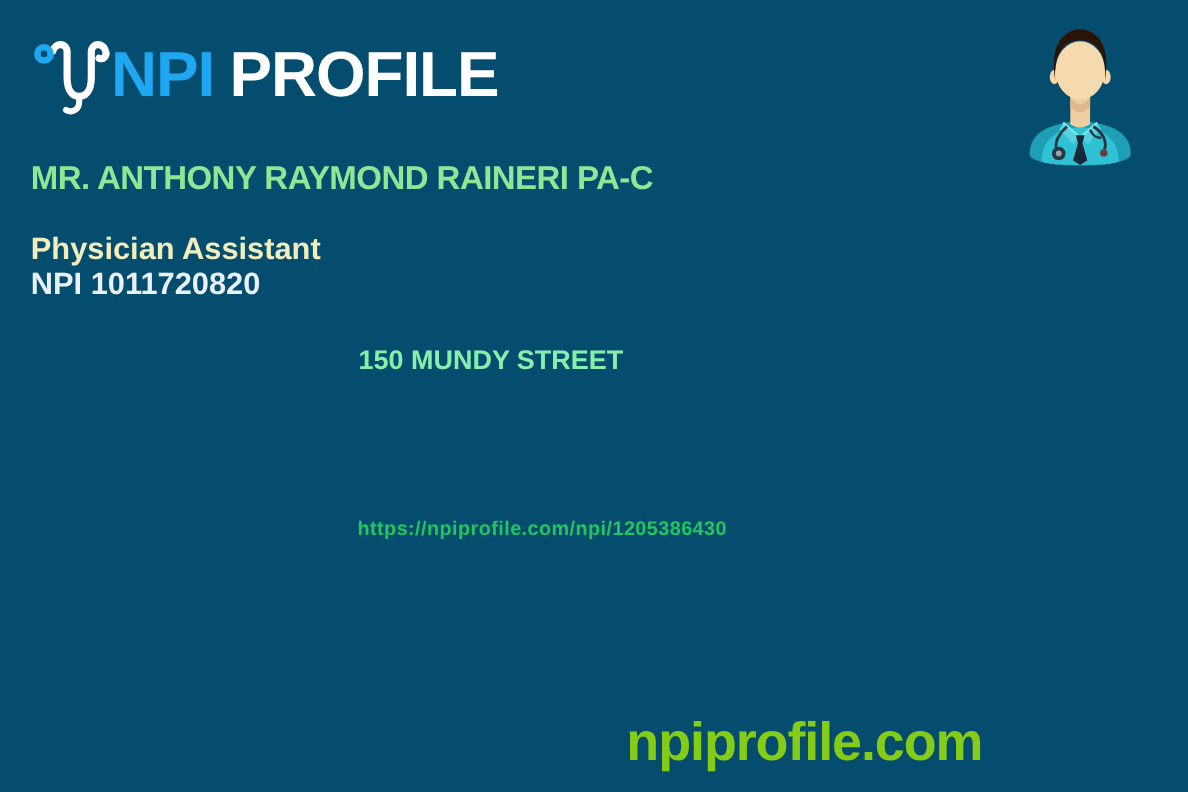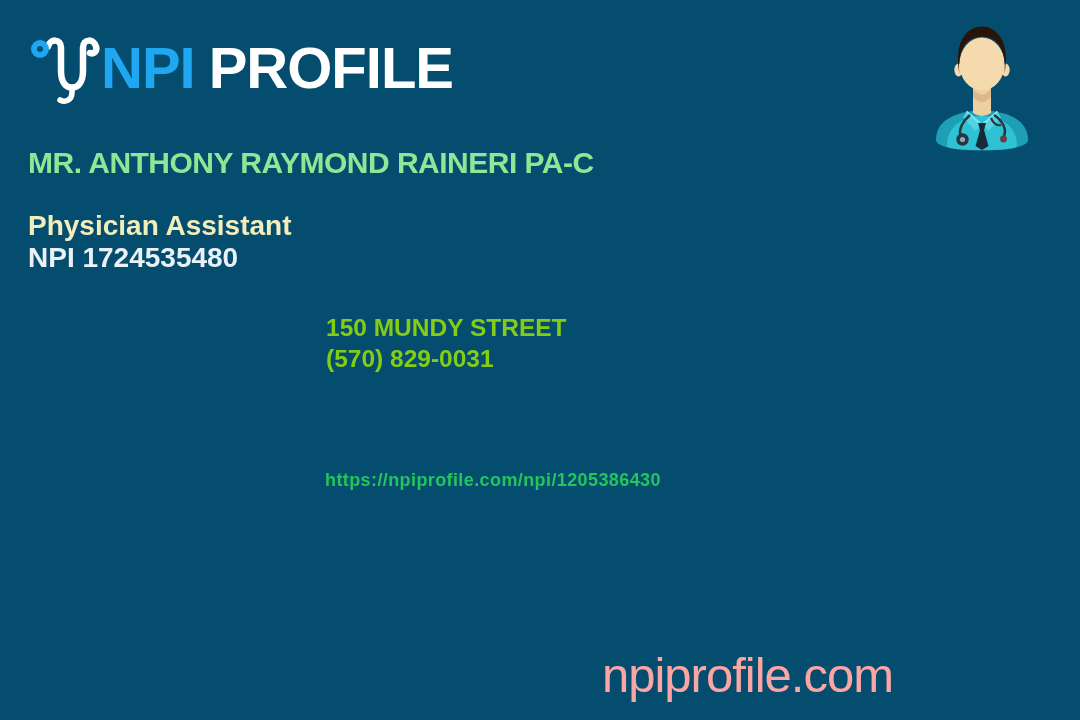--- a/index.html
+++ b/index.html
@@ -36,31 +36,31 @@
     color:#F1EDBC;font-size:28px;font-weight:700;line-height:32px;margin-top:11px;
   }
   .provider-npi{
     position:absolute;left:28px;top:242px;
     color:#E9F0F6;font-size:28px;font-weight:600;line-height:32px;
   }
 
   
   .contact-block{
     position:absolute;left:326px;top:312px;
-    color:#84cc16;font-size:24.5px;font-weight:600;line-height:31px;
+    color:#86efac;font-size:24.5px;font-weight:600;line-height:31px;
   }
   .profile-url{
     position:absolute;left:325px;top:470px;
     color:#22c55e;font-size:18px;font-weight:600;letter-spacing:0.4px;
   }
 
   
   .site-name{
     position:absolute;right:27px;bottom:19px;
-    color:#fca5a5;font-size:49px;font-weight:400;
+    color:#84cc16;font-size:49px;font-weight:700;
     letter-spacing:-1px;line-height:52px;
   }
 </style>
 </head>
 <body>
 
 <div class="card">
 
   <div class="logo-row">
     <svg class="logo-icon" viewBox="0 0 80 75" xmlns="http://www.w3.org/2000/svg">
@@ -104,24 +104,23 @@
     <circle cx="29.5" cy="120.5" r="6.2" fill="#263642"></circle>
     <circle cx="29.5" cy="120.5" r="2.6" fill="#93A7B0"></circle>
 
     <path d="M61 96 C69 101 74 110 71 117" fill="none" stroke="#263642" stroke-width="2.6"></path>
     <path d="M58 99 C60 104 64 107 68 106" fill="none" stroke="#263642" stroke-width="2.2"></path>
     <circle cx="70.5" cy="120" r="3.4" fill="#6B3B45"></circle>
   </svg>
 
   <div class="provider-name">MR. ANTHONY RAYMOND RAINERI PA-C</div>
   <div class="provider-credential">Physician Assistant</div>
-  <div class="provider-npi">NPI 1724535480</div>
+  <div class="provider-npi">NPI 1011720820</div>
 
   <div class="contact-block">
     <div>150 MUNDY STREET</div>
-    <div>(570) 829-0031</div>
   </div>
 
   <div class="profile-url">https://npiprofile.com/npi/1205386430</div>
 
   <div class="site-name">npiprofile.com</div>
 
 </div>
 
 </body></html>

